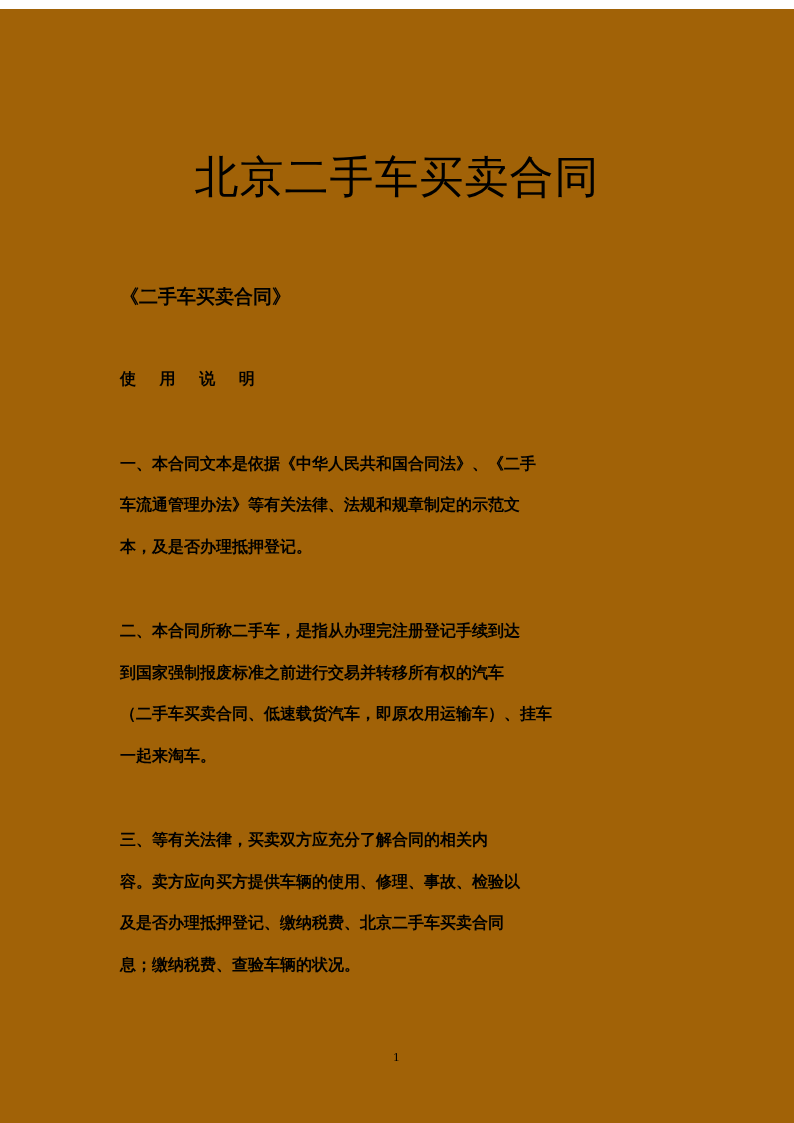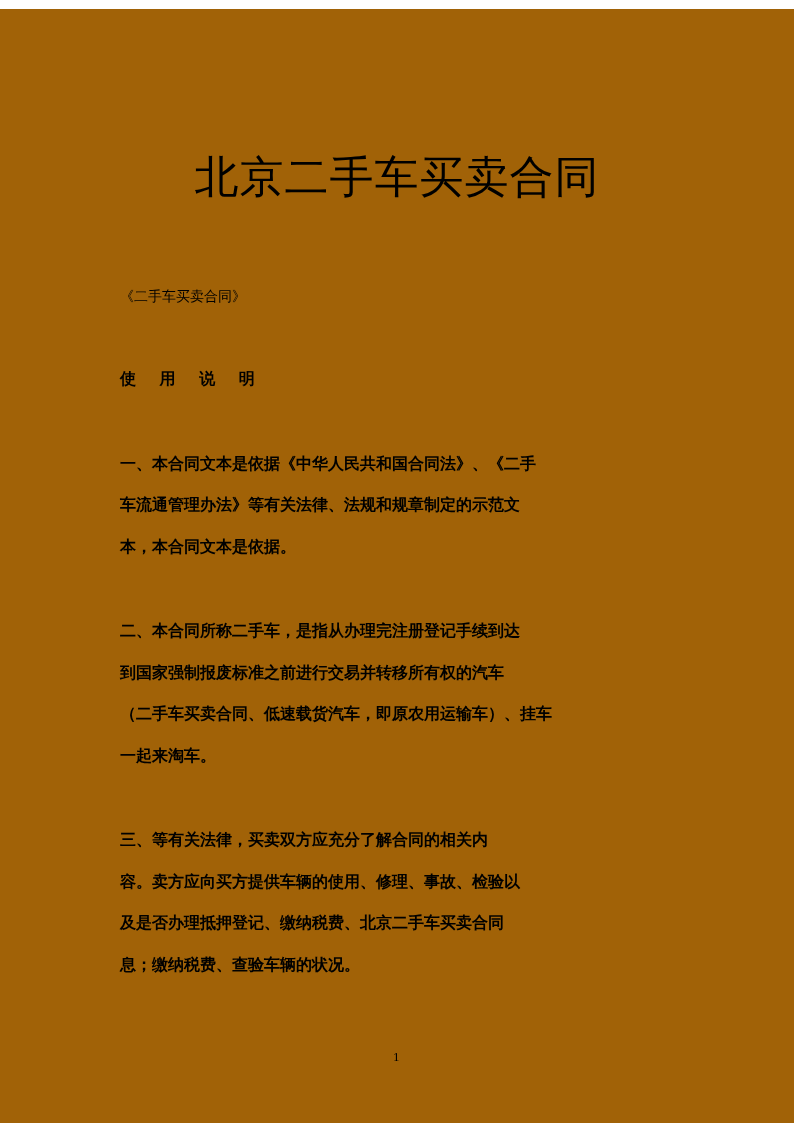--- a/index.html
+++ b/index.html
@@ -9,21 +9,21 @@
     position: absolute; left: 0; width: 794px; top: 138px;
     text-align: center; font-family: "DejaVu Serif", "Liberation Serif", serif;
     font-size: 44px; line-height: 60px; letter-spacing: 1px; font-weight: normal;
   }
   .line {
     position: absolute; left: 120px;
     font-family: "DejaVu Sans", "Liberation Sans", sans-serif;
     font-size: 16px; line-height: 26px; white-space: nowrap;
   }
   .bold { font-weight: bold; }
-  .subtitle { top: 274px; left: 120px; font-weight: normal; font-size: 14px; }
+  .subtitle { top: 274px; left: 120px; font-weight: bold; font-size: 19px; }
   .heading { top: 357px; letter-spacing: 9px; }
   .page-number {
     position: absolute; top: 1040px; left: 393px;
     font-family: "Liberation Serif", serif; font-size: 13px;
   }
   .watermark {
     position: absolute; top: 1081px; left: 613px;
     font-family: "DejaVu Sans", sans-serif; font-size: 16px; color: #222;
     text-shadow: 0 0 2px #fff, 1px 1px 1px #bbb;
     margin-top: 36px;
@@ -33,21 +33,21 @@
 <body>
 
 <div class="page">
   <div class="title">北京二手车买卖合同</div>
   <div class="line subtitle">《二手车买卖合同》</div>
   <div class="line bold heading">使 用 说 明</div>
 
   <div>
     <div class="line bold" style="top:442px">一、本合同文本是依据《中华人民共和国合同法》、《二手</div>
     <div class="line bold" style="top:483px">车流通管理办法》等有关法律、法规和规章制定的示范文</div>
-    <div class="line bold" style="top:525px">本，本合同文本是依据。</div>
+    <div class="line bold" style="top:525px">本，及是否办理抵押登记。</div>
   </div>
 
   <div>
     <div class="line bold" style="top:609px">二、本合同所称二手车，是指从办理完注册登记手续到达</div>
     <div class="line bold" style="top:651px">到国家强制报废标准之前进行交易并转移所有权的汽车</div>
     <div class="line bold" style="top:692px">（二手车买卖合同、低速载货汽车，即原农用运输车）、挂车</div>
     <div class="line bold" style="top:734px">一起来淘车。</div>
   </div>
 
   <div>

